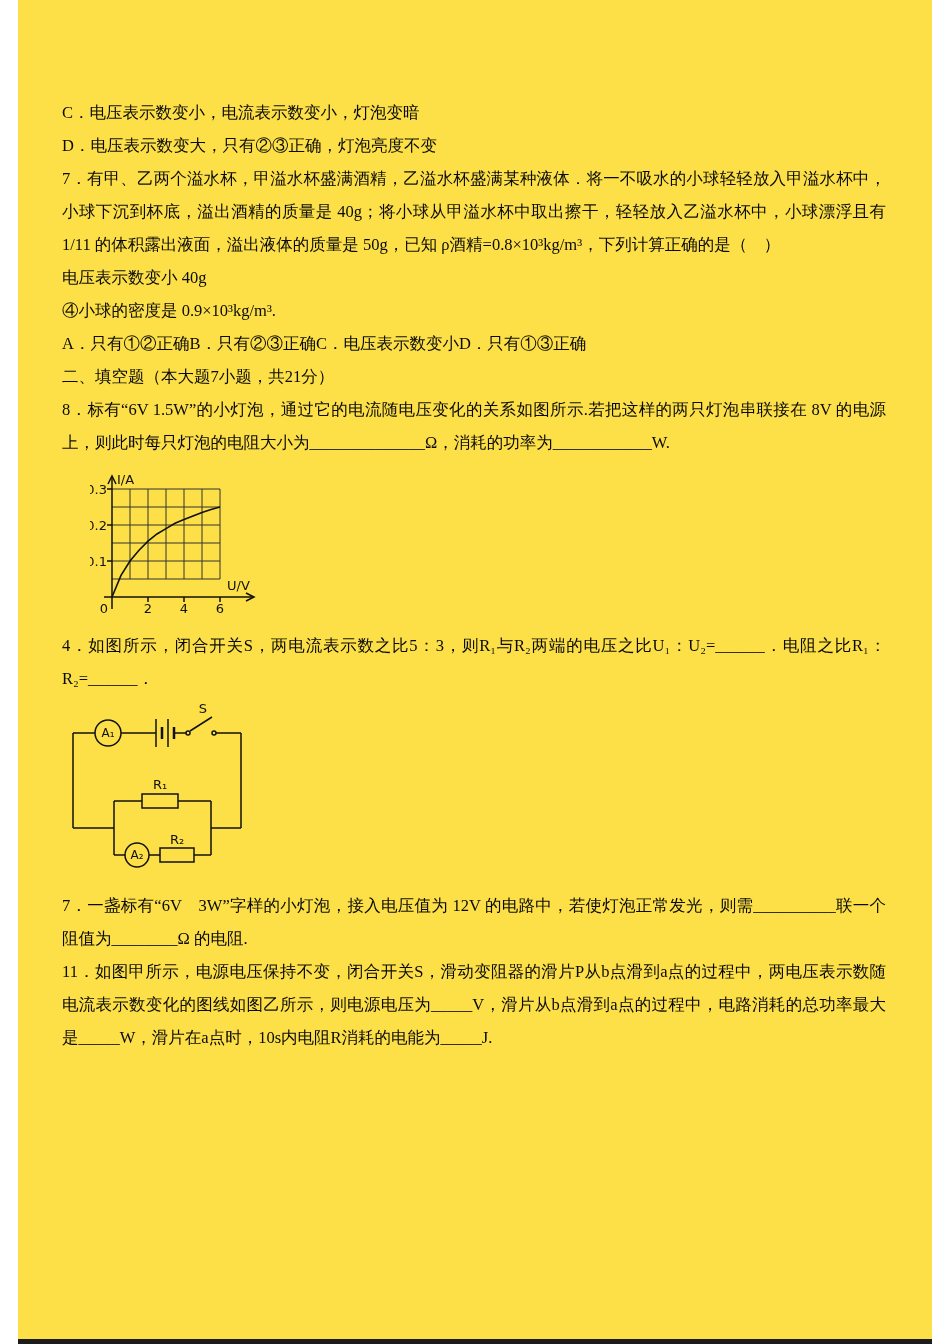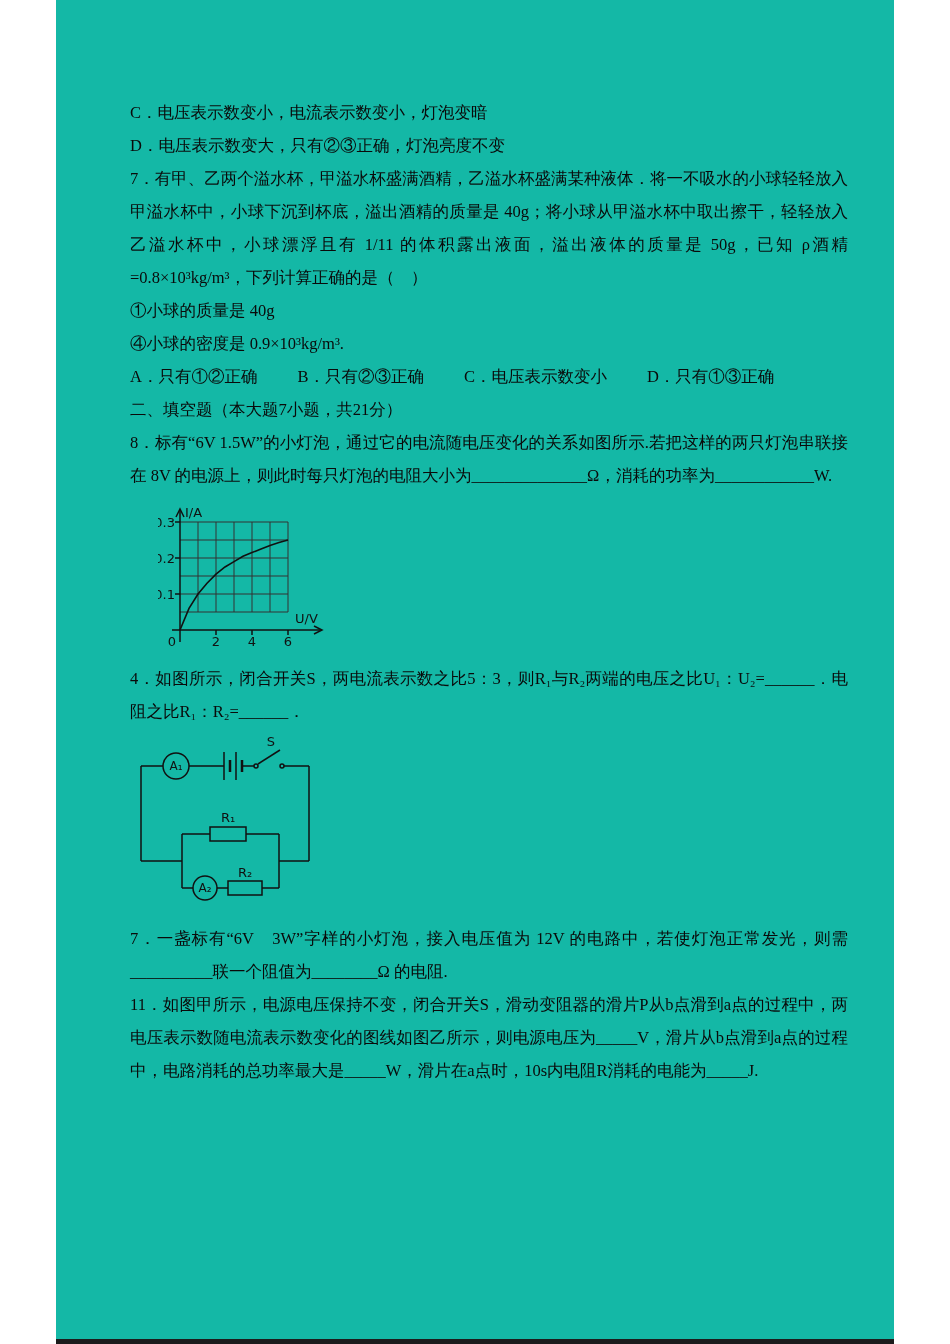--- a/index.html
+++ b/index.html
@@ -1,36 +1,35 @@
 <!DOCTYPE html>
 <html><head>
 <meta charset="utf-8">
 <style>
   html,body { margin:0; padding:0; background:#ffffff; }
   .page {
     position:relative;
-    width:838px; height:1344px;
+    width:914px; height:1344px;
     margin:0 auto;
-    background:#14b8a6;
+    background:#fde047;
     box-sizing:border-box;
-    padding:96px 46px 0 74px;
+    padding:96px 46px 0 44px;
     font-family:"Liberation Serif","DejaVu Serif",serif;
     color:#000;
     overflow:hidden;
   }
   .para {
     margin:0;
     font-size:16.5px;
     line-height:33px;
     text-align:justify;
     color:#0a0a0a;
   }
   .choices-row {
     display:flex;
-    gap:40px;
     font-size:16.5px;
     line-height:33px;
     color:#0a0a0a;
   }
   .figure { margin:10px 0 6px 28px; }
   .figure-circuit { margin:8px 0 10px 4px; }
   svg text {
     font-family:"DejaVu Sans","Liberation Sans",sans-serif;
     fill:#111;
   }
@@ -47,21 +46,21 @@
 </style>
 </head>
 <body>
 
 <div class="page">
 
   <p class="para">C．电压表示数变小，电流表示数变小，灯泡变暗</p>
   <p class="para">D．电压表示数变大，只有②③正确，灯泡亮度不变</p>
 
   <p class="para">7．有甲、乙两个溢水杯，甲溢水杯盛满酒精，乙溢水杯盛满某种液体．将一不吸水的小球轻轻放入甲溢水杯中，小球下沉到杯底，溢出酒精的质量是 40g；将小球从甲溢水杯中取出擦干，轻轻放入乙溢水杯中，小球漂浮且有 1/11 的体积露出液面，溢出液体的质量是 50g，已知 ρ酒精=0.8×10³kg/m³，下列计算正确的是（　）</p>
-  <p class="para">①小球的质量是 40g</p>
+  <p class="para">电压表示数变小 40g</p>
   <p class="para">④小球的密度是 0.9×10³kg/m³.</p>
 
   <div class="choices-row">
     <span>A．只有①②正确</span>
     <span>B．只有②③正确</span>
     <span>C．电压表示数变小</span>
     <span>D．只有①③正确</span>
   </div>
 
   <p class="para">二、填空题（本大题7小题，共21分）</p>

